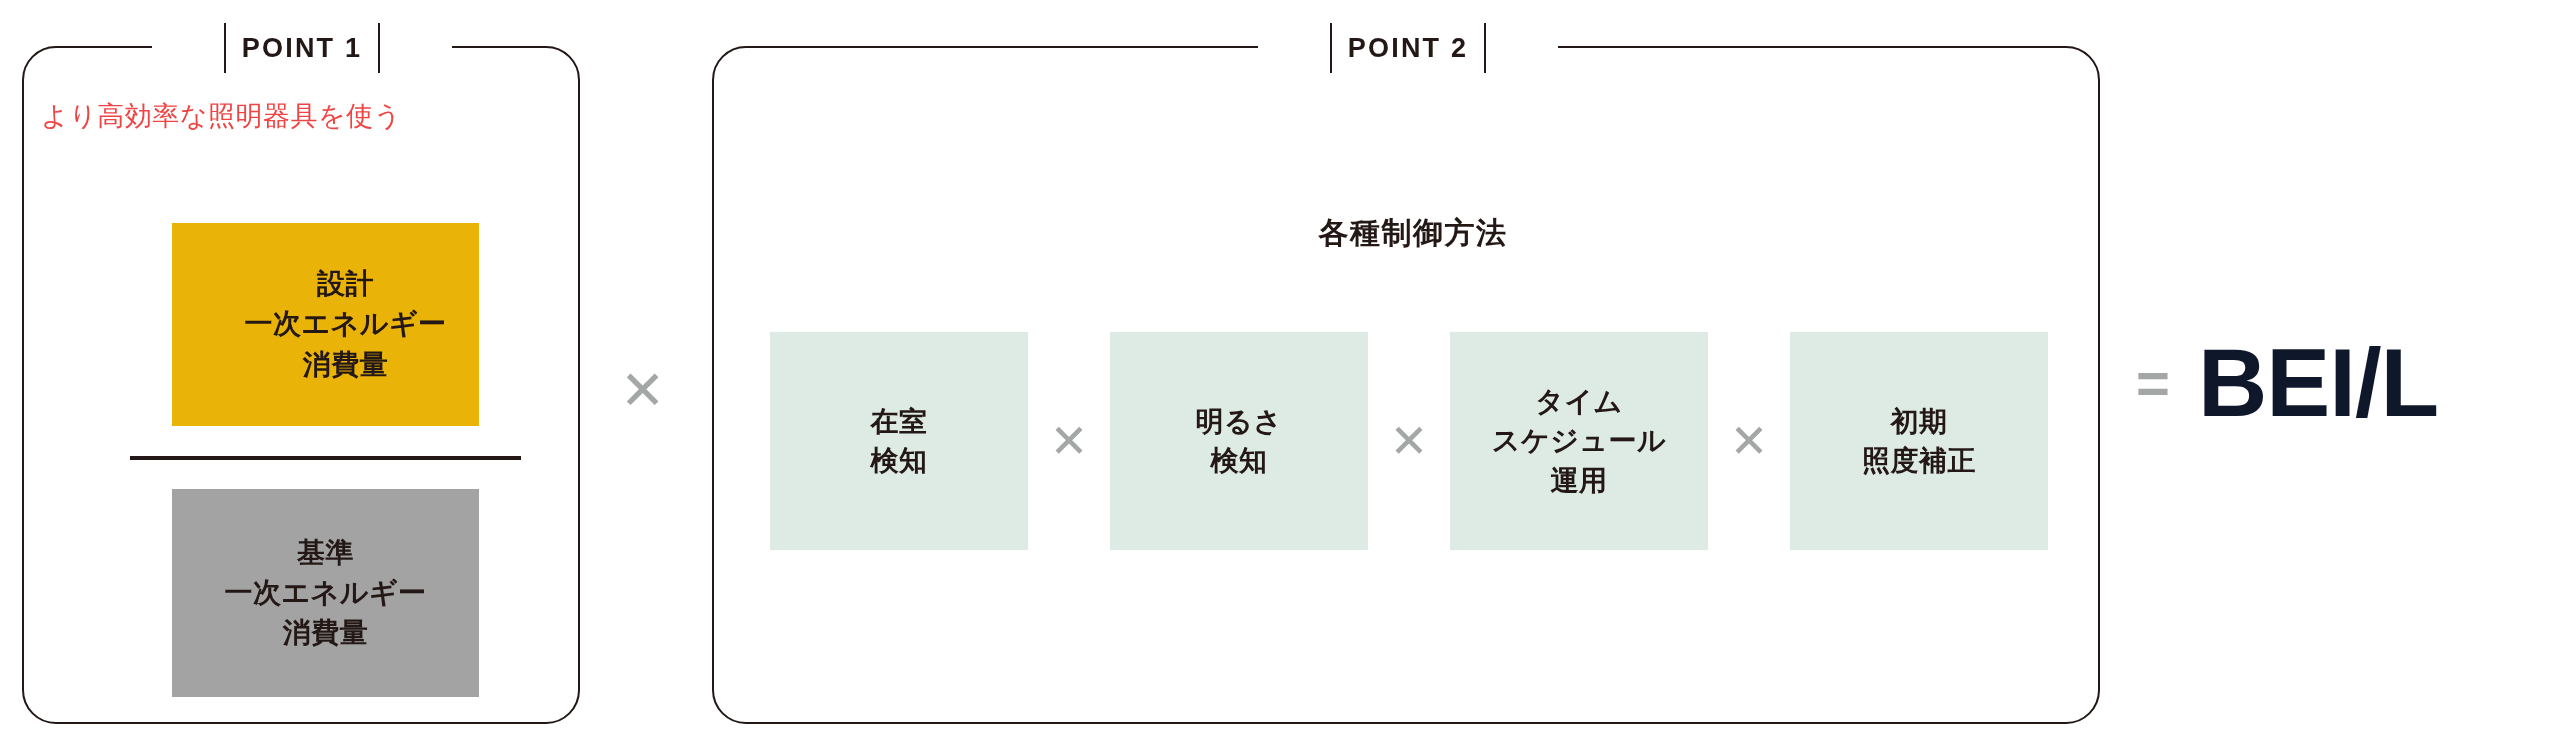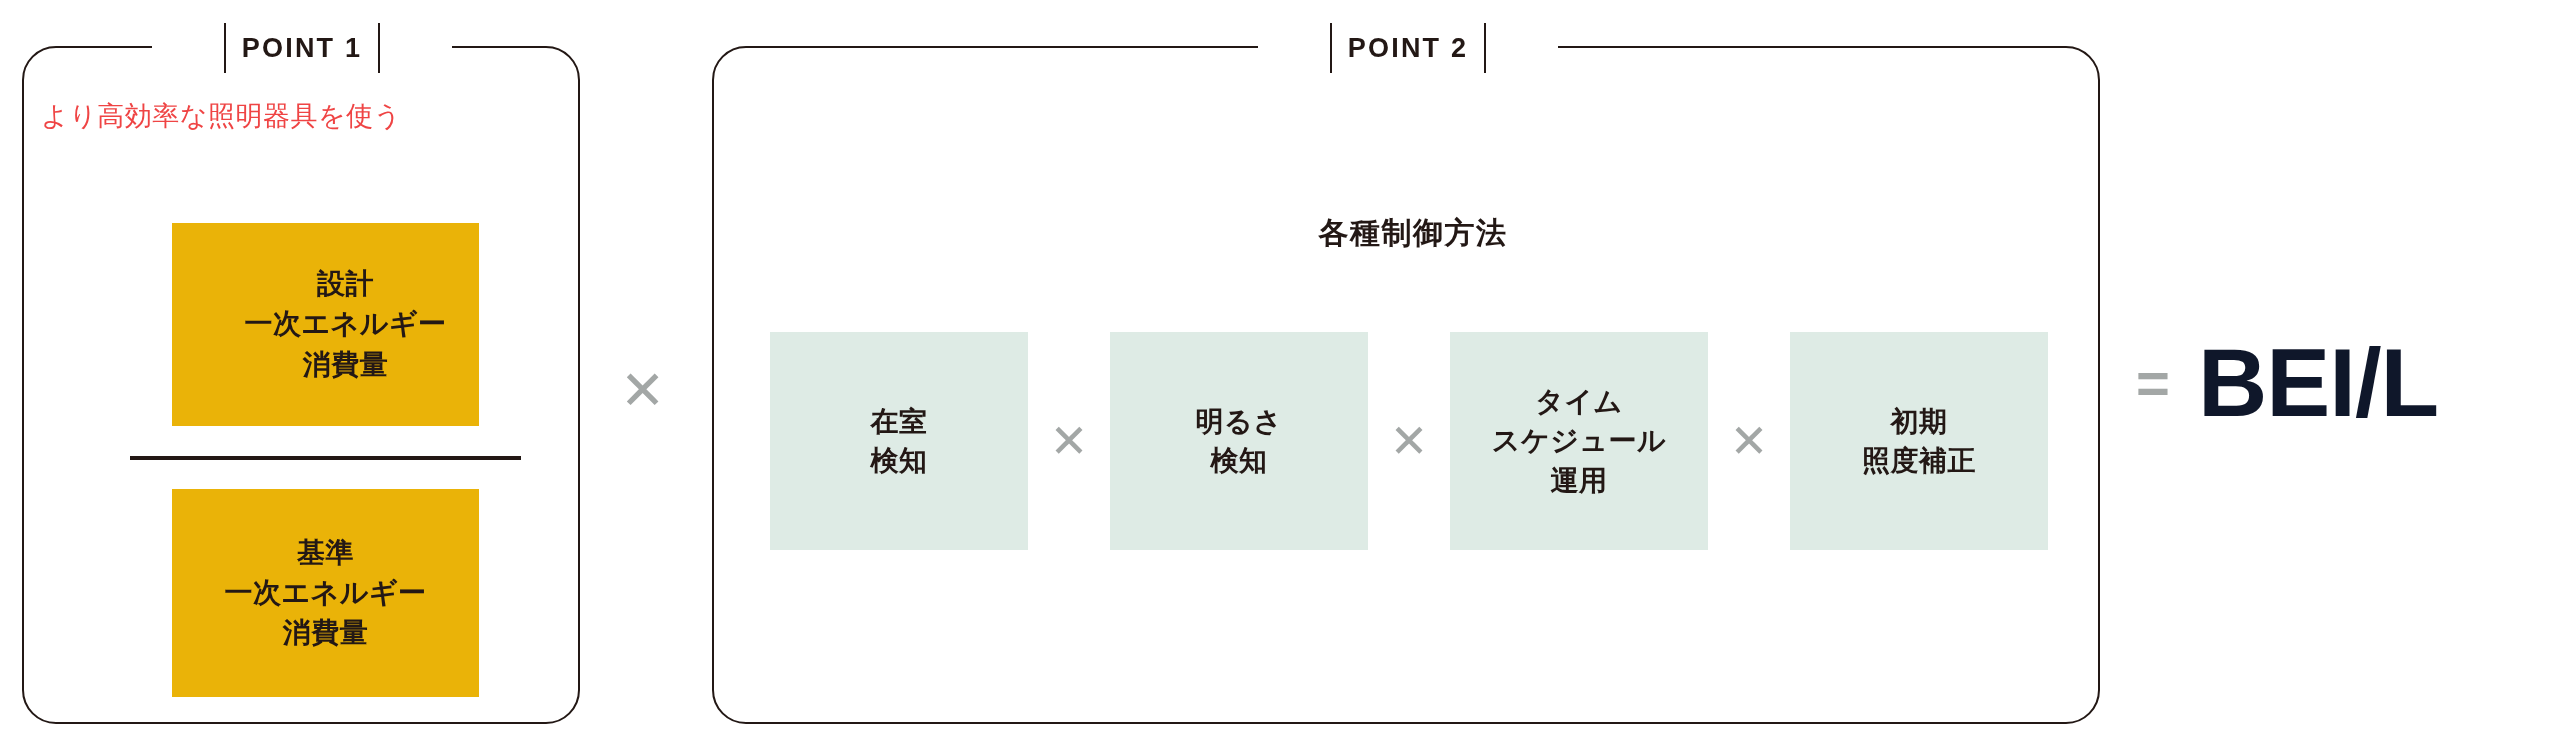--- a/index.html
+++ b/index.html
@@ -90,21 +90,21 @@
     justify-content: center;
     text-align: center;
     color: #231815;
     font-size: 28px;
     font-weight: bold;
     line-height: 1.44;
     letter-spacing: 0.5px;
     box-sizing: border-box;
   }
   #num-box { top: 175px; width: 307px; height: 203px; background: #eab308; padding-left: 40px; }
-  #den-box { top: 441px; width: 307px; height: 208px; background: #eab308; }
+  #den-box { top: 441px; width: 307px; height: 208px; background: #a3a3a3; }
   #frac-bar {
     position: absolute;
     left: 106px;
     top: 408px;
     width: 391px;
     height: 4px;
     background: #231815;
   }
 
   

